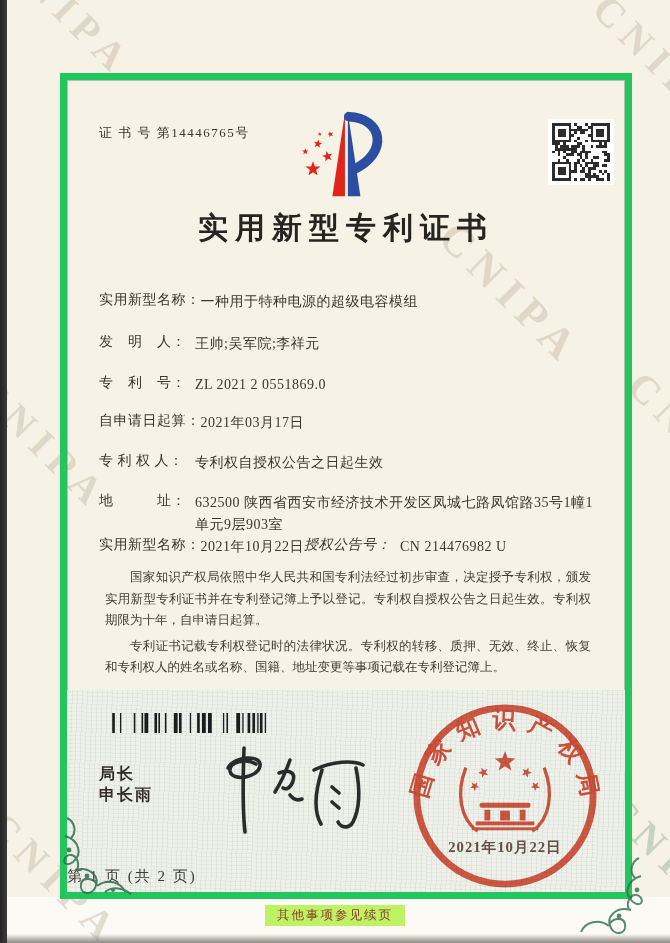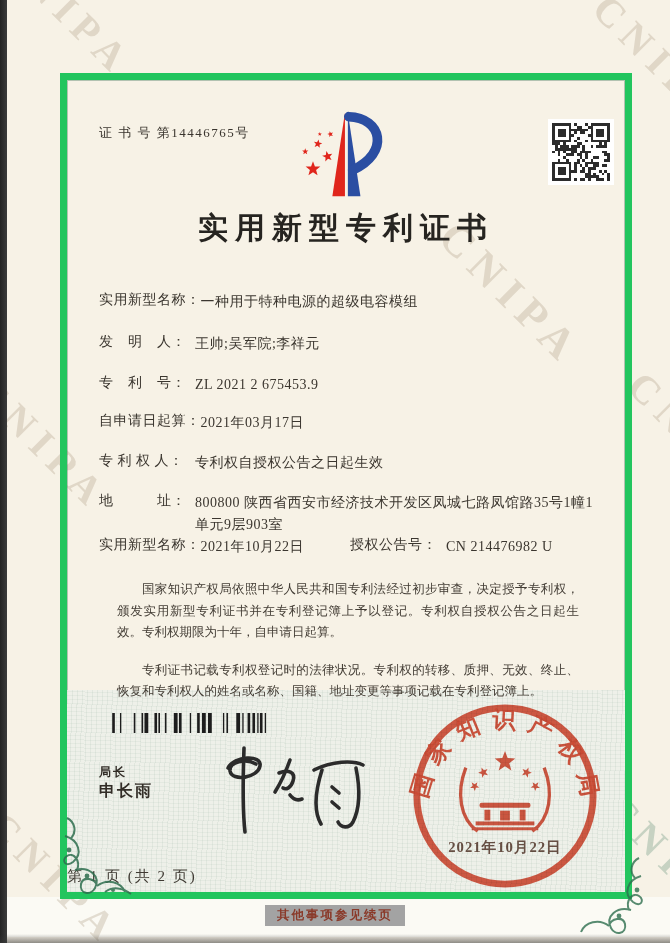--- a/index.html
+++ b/index.html
@@ -66,46 +66,46 @@
   .title{
     position:absolute;left:0;right:0;top:128px;
     text-align:center;font-size:30px;font-weight:bold;
     letter-spacing:7px;color:#262420;
   }
   .rows{position:absolute;left:32px;right:26px;top:0;}
   .row{position:absolute;left:0;right:0;font-size:14px;color:#3b362f;letter-spacing:0.5px;}
   .row .lbl{display:inline-block;min-width:96px;vertical-align:top;}
   .row .val{display:inline-block;vertical-align:top;max-width:398px;line-height:1.55;}
   .r0{top:211px}.r1{top:253px}.r2{top:294px}.r3{top:332px}.r4{top:372px}.r5{top:412px}.r6{top:456px}
-  .pair2{margin-left:46px;}
+  .pair2{font-style:italic;}
   .body-text{
     position:absolute;left:34px;right:30px;top:483px;
     font-size:12.5px;line-height:1.72;color:#433d35;text-align:justify;
   }
-  .body-text p{margin:16px;text-indent:2em;}
+  .body-text p{margin:4px;text-indent:2em;}
   .barcode{position:absolute;left:32px;top:633px;width:176px;height:20px;}
   .barcode svg{width:100%;height:100%;fill:#1d1d1d;}
   .director{position:absolute;left:32px;top:684px;color:#322d27;}
-  .director .t{font-size:12px;font-weight:bold;letter-spacing:2px;}
+  .director .t{font-size:16px;font-weight:bold;letter-spacing:2px;}
   .director .n{font-size:16px;font-weight:bold;letter-spacing:2px;}
   .signature{position:absolute;left:131px;top:660px;width:180px;height:100px;z-index:8;}
   .seal{position:absolute;left:334px;top:623px;width:208px;height:186px;z-index:9;opacity:0.9;mix-blend-mode:multiply;}
   .flourish{position:absolute;z-index:7;}
   .flourish.bl{left:-6px;bottom:-6px;}
   .flourish.br{right:-20px;bottom:-46px;transform:scaleX(-1);}
   .page-footer{
     position:absolute;left:0;right:0;top:787px;text-align:left;
     font-size:15px;letter-spacing:2px;color:#3f3a33;
   }
   .cont-note{
     position:absolute;left:0;right:0;top:905px;text-align:center;z-index:6;
   }
   .cont-note span{
-    display:inline-block;background:#a3a3a3;padding:2px 12px;
-    font-size:12.5px;font-weight:bold;letter-spacing:2px;color:#8a3a2a;
+    display:inline-block;background:#bef264;padding:2px 12px;
+    font-size:12.5px;font-weight:normal;letter-spacing:2px;color:#8a3a2a;
   }
 </style>
 </head>
 <body>
 
 <div class="paper">
 
   <div class="bottom-strip"></div>
 
   <span class="wm w1">CNIPA</span>
@@ -371,30 +371,30 @@
     <div class="title">实用新型专利证书</div>
 
     <div class="rows">
       <div class="row r0">
         <span class="lbl">实用新型名称：</span><span class="val">一种用于特种电源的超级电容模组</span>
       </div>
       <div class="row r1">
         <span class="lbl">发　明　人：</span><span class="val">王帅;吴军院;李祥元</span>
       </div>
       <div class="row r2">
-        <span class="lbl">专　利　号：</span><span class="val">ZL 2021 2 675453.9</span>
+        <span class="lbl">专　利　号：</span><span class="val">ZL 2021 2 0551869.0</span>
       </div>
       <div class="row r3">
         <span class="lbl">自申请日起算：</span><span class="val">2021年03月17日</span>
       </div>
       <div class="row r4">
         <span class="lbl">专 利 权 人：</span><span class="val">专利权自授权公告之日起生效</span>
       </div>
       <div class="row r5">
-        <span class="lbl">地　　　址：</span><span class="val">800800 陕西省西安市经济技术开发区凤城七路凤馆路35号1幢1单元9层903室</span>
+        <span class="lbl">地　　　址：</span><span class="val">632500 陕西省西安市经济技术开发区凤城七路凤馆路35号1幢1单元9层903室</span>
       </div>
       <div class="row r6">
         <span class="lbl">实用新型名称：</span><span class="val">2021年10月22日</span><span class="lbl pair2">授权公告号：</span><span class="val">CN 214476982 U</span>
       </div>
     </div>
 
     <div class="body-text">
       <p>国家知识产权局依照中华人民共和国专利法经过初步审查，决定授予专利权，颁发实用新型专利证书并在专利登记簿上予以登记。专利权自授权公告之日起生效。专利权期限为十年，自申请日起算。</p>
       <p>专利证书记载专利权登记时的法律状况。专利权的转移、质押、无效、终止、恢复和专利权人的姓名或名称、国籍、地址变更等事项记载在专利登记簿上。</p>
     </div>

